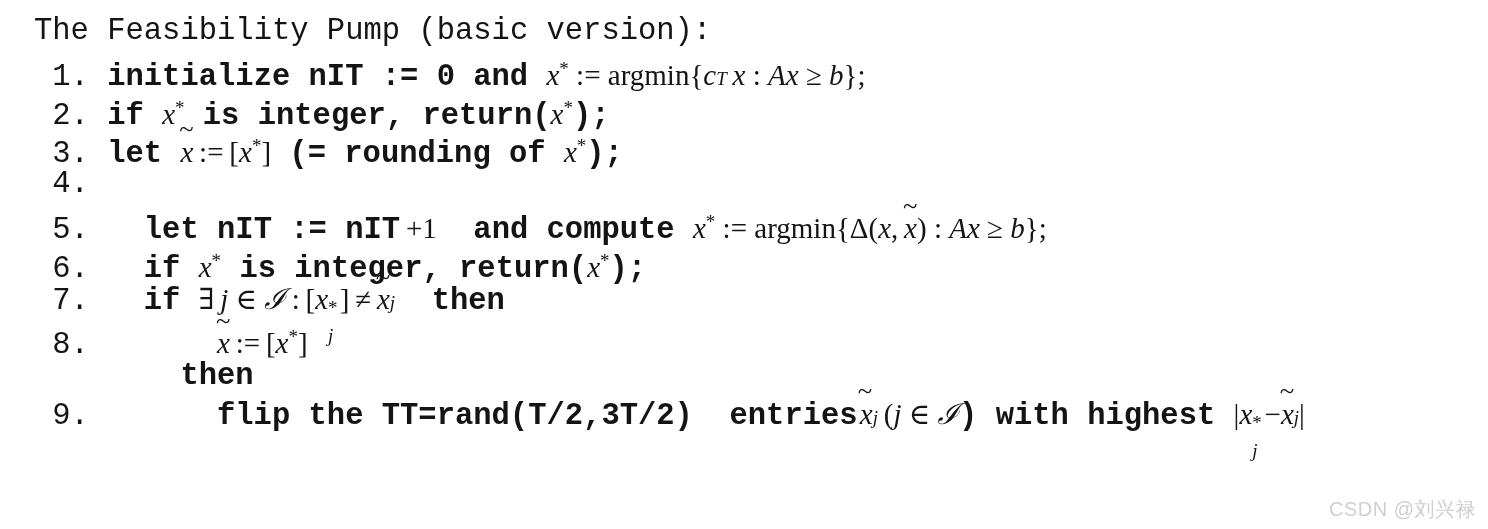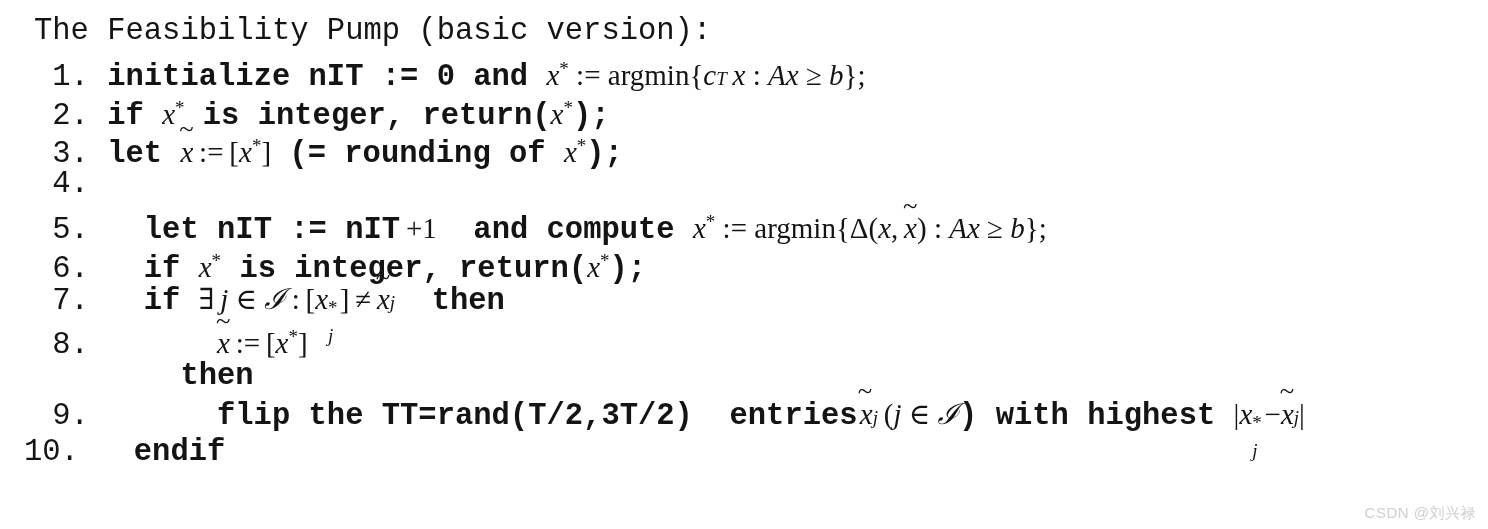--- a/index.html
+++ b/index.html
@@ -128,21 +128,21 @@
     top: -0.62em;
     font-size: 0.92em;
     font-style: normal;
     line-height: 1;
   }
   .watermark {
     position: absolute;
     right: 12px;
     bottom: 6px;
     font-family: "Liberation Sans", "DejaVu Sans", sans-serif;
-    font-size: 15px;
+    font-size: 20px;
     color: #cfcfcf;
     white-space: pre;
     letter-spacing: 0.5px;
     margin-left: 32px;
   }
 </style>
 </head>
 <body>
 
 <div id="algo">
@@ -191,21 +191,17 @@
   <div class="line step-line">
     <span class="num"></span>
     <span class="body-txt" style="padding-left:5ch">then</span>
   </div>
 
   <div class="line step-line">
     <span class="num">9.</span>
     <span class="body-txt" style="padding-left:7ch">flip the TT=rand(T/2,3T/2)  entries</span><span class="xt" style="padding-left:0.15ch"><span class="tld">~</span><span>x</span></span><span class="sub">j</span><span class="mr"> </span><span class="mr">(</span><span class="m">j</span><span class="mr">&nbsp;</span><span class="mr">∈</span><span class="mr">&nbsp;</span><span class="mr" style="font-style:italic">ℐ</span><span class="body-txt">) with highest </span><span class="mr">|</span><span class="m"><span>x</span><span class="subsup"><span class="s-up">*</span><span class="s-dn">j</span></span></span><span class="mr" style="padding-left:0.3ch">−</span><span class="xt"><span class="tld">~</span><span>x</span></span><span class="sub">j</span><span class="mr">|</span>
   </div>
 
-  <div class="line step-line" style="padding-left:24px">
-    <span class="num wide">10.</span>
-    <span class="body-txt" style="padding-left:3ch">endif</span>
-  </div>
 
 
 </div>
 
 <div class="watermark">CSDN @刘兴禄</div>
 
 </body></html>

